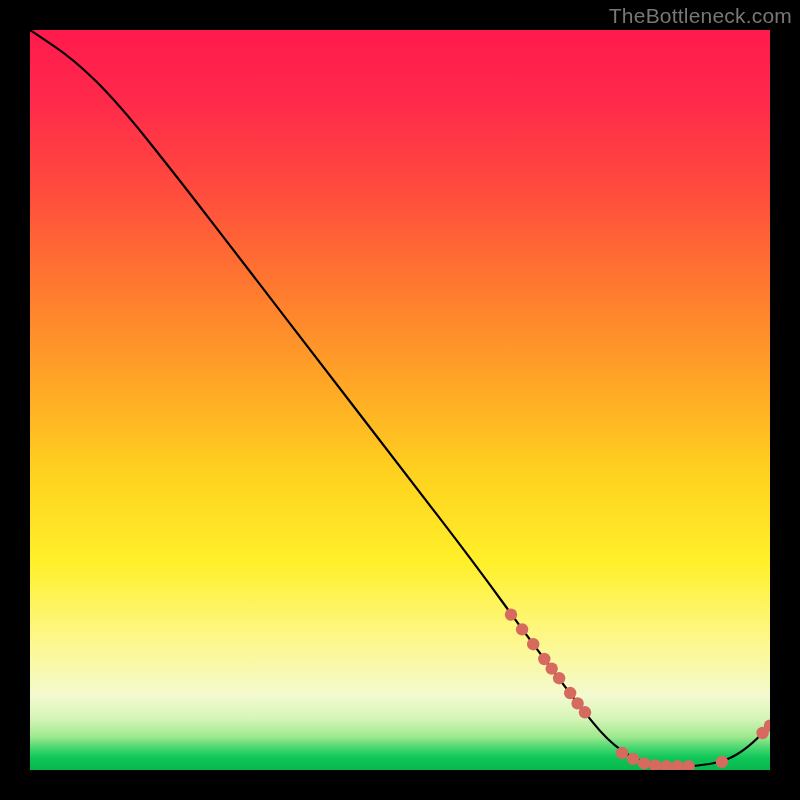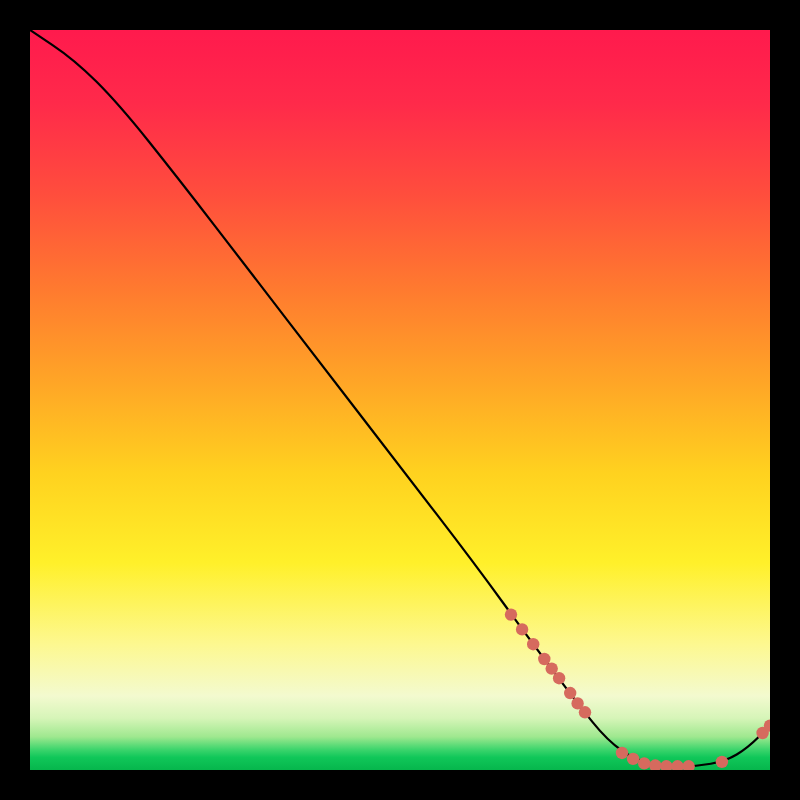--- a/index.html
+++ b/index.html
@@ -80,13 +80,14 @@
           <circle cx="625.30" cy="735.56" r="6.2" fill="#d66a5e"></circle>
           <circle cx="636.40" cy="736.30" r="6.2" fill="#d66a5e"></circle>
           <circle cx="647.50" cy="736.30" r="6.2" fill="#d66a5e"></circle>
           <circle cx="658.60" cy="736.30" r="6.2" fill="#d66a5e"></circle>
           <circle cx="691.90" cy="731.86" r="6.2" fill="#d66a5e"></circle>
           <circle cx="732.60" cy="703.00" r="6.2" fill="#d66a5e"></circle>
           <circle cx="740.00" cy="695.60" r="6.2" fill="#d66a5e"></circle>
         </g>
     </svg>
   </div>
+  <div class="attribution">TheBottleneck.com</div>
 </div>
 
 </body></html>

